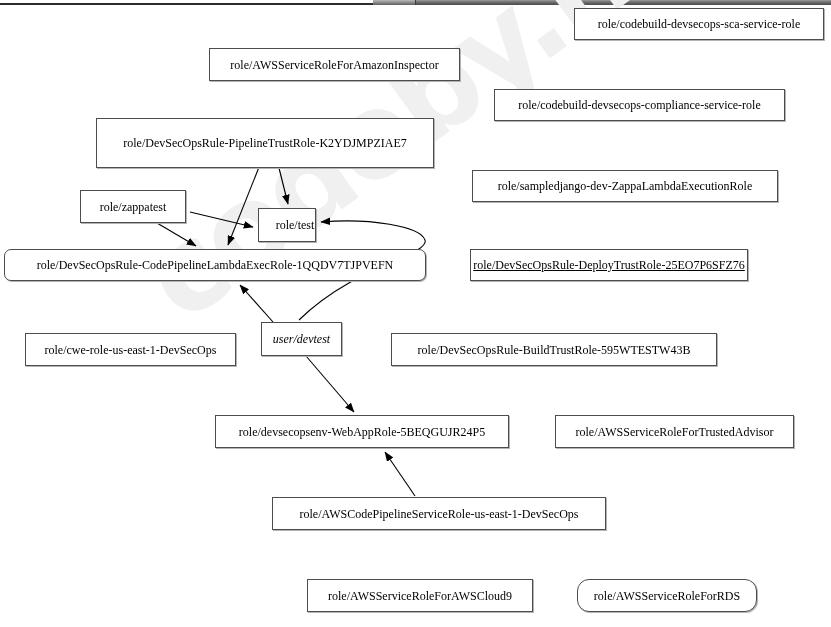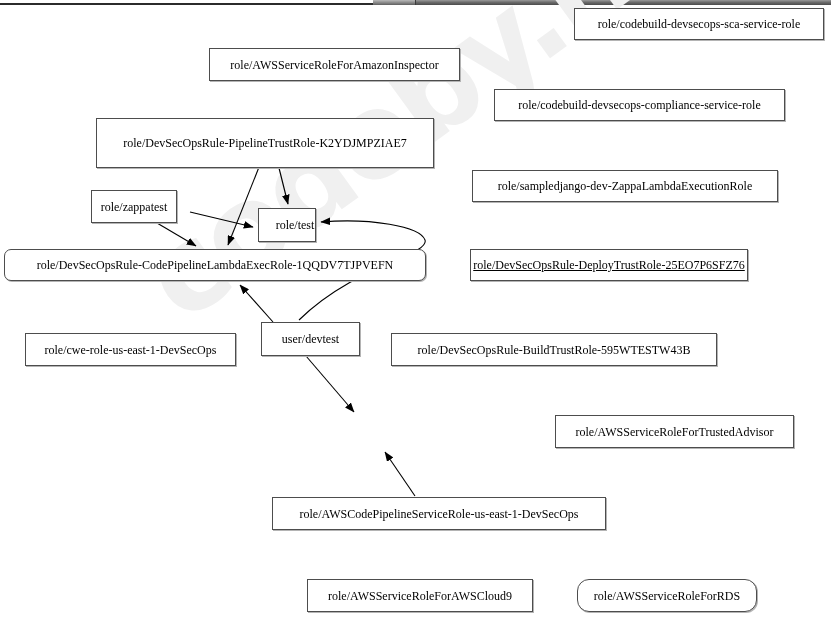--- a/index.html
+++ b/index.html
@@ -162,48 +162,51 @@
   </div>
 
   <div class="node" style="left:96px; top:118px; width:338px; height:50px;">
     <span class="node-label">role/DevSecOpsRule-PipelineTrustRole-K2YDJMPZIAE7</span>
   </div>
 
   <div class="node" style="left:472px; top:170px; width:306px; height:32px;">
     <span class="node-label">role/sampledjango-dev-ZappaLambdaExecutionRole</span>
   </div>
 
-  <div class="node" style="left:91px; top:190px; width:86px; height:33px;">
+  <div class="node" style="left:80px; top:190px; width:106px; height:33px;">
     <span class="node-label">role/zappatest</span>
   </div>
 
   <div class="node" style="left:258px; top:208px; width:58px; height:34px;padding-left:16px;">
     <span class="node-label">role/test</span>
   </div>
 
   <div class="node" style="left:4px; top:249px; width:422px; height:32px;border-radius:7px;">
     <span class="node-label">role/DevSecOpsRule-CodePipelineLambdaExecRole-1QQDV7TJPVEFN</span>
   </div>
 
   <div class="node" style="left:470px; top:249px; width:278px; height:32px;text-decoration:underline;">
     <span class="node-label">role/DevSecOpsRule-DeployTrustRole-25EO7P6SFZ76</span>
   </div>
 
   <div class="node" style="left:25px; top:333px; width:211px; height:33px;">
     <span class="node-label">role/cwe-role-us-east-1-DevSecOps</span>
   </div>
 
-  <div class="node" style="left:261px; top:322px; width:99px; height:34px;">
+  <div class="node" style="left:261px; top:322px; width:81px; height:34px;font-style:italic;">
     <span class="node-label">user/devtest</span>
   </div>
 
   <div class="node" style="left:391px; top:333px; width:326px; height:33px;">
     <span class="node-label">role/DevSecOpsRule-BuildTrustRole-595WTESTW43B</span>
   </div>
 
+  <div class="node" style="left:215px; top:415px; width:294px; height:33px;">
+    <span class="node-label">role/devsecopsenv-WebAppRole-5BEQGUJR24P5</span>
+  </div>
 
   <div class="node" style="left:555px; top:415px; width:239px; height:33px;text-align:center;">
     <span class="node-label">role/AWSServiceRoleForTrustedAdvisor</span>
   </div>
 
 
   <div class="node" style="left:272px; top:497px; width:334px; height:33px;">
     <span class="node-label">role/AWSCodePipelineServiceRole-us-east-1-DevSecOps</span>
   </div>
 

